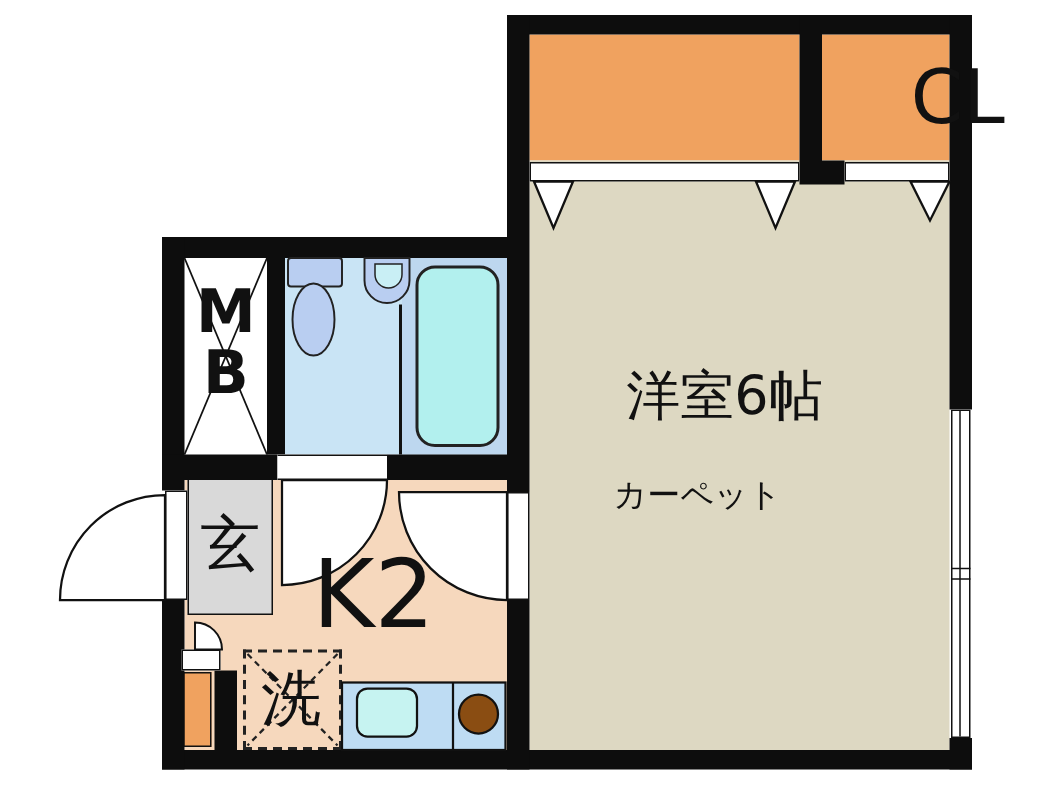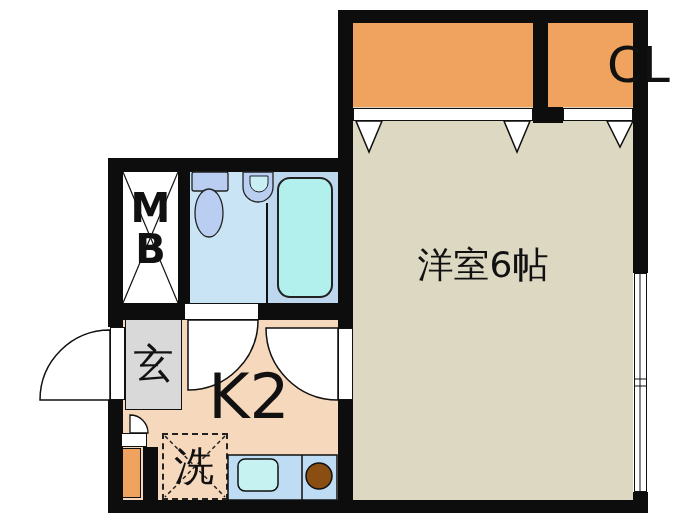--- a/index.html
+++ b/index.html
@@ -90,19 +90,20 @@
     <rect x="238" y="459" width="40" height="32" rx="7" fill="#C6F3F1" stroke="#111" stroke-width="1.5"></rect>
     <circle cx="319" cy="476" r="13" fill="#8A4D12" stroke="#111" stroke-width="1.5"></circle>
 
     <line x1="640" y1="274" x2="640" y2="491" stroke="#111" stroke-width="1"></line>
     <line x1="634" y1="379" x2="647" y2="379" stroke="#111" stroke-width="1"></line>
     <line x1="634" y1="386" x2="647" y2="386" stroke="#111" stroke-width="1"></line>
   </svg>
 
   <div class="lbl" style="left:548px;top:40px;width:85px;font-size:50px;margin-left:48px;">CL</div>
   <div class="lbl" style="left:353px;top:247px;width:260px;font-size:36px;">洋室6帖</div>
+  <div class="lbl" style="left:355px;top:320px;width:220px;font-size:22px;">カーペット</div>
   <div class="lbl" style="left:123px;top:188px;width:55px;font-size:40px;font-weight:600;">M</div>
   <div class="lbl" style="left:123px;top:229px;width:55px;font-size:40px;font-weight:600;">B</div>
   <div class="lbl" style="left:125px;top:343px;width:57px;font-size:40px;">玄</div>
   <div class="lbl" style="left:179px;top:365px;width:140px;font-size:63px;">K2</div>
   <div class="lbl" style="left:161px;top:446px;width:66px;font-size:40px;">洗</div>
 
 </div>
 
 </body></html>

